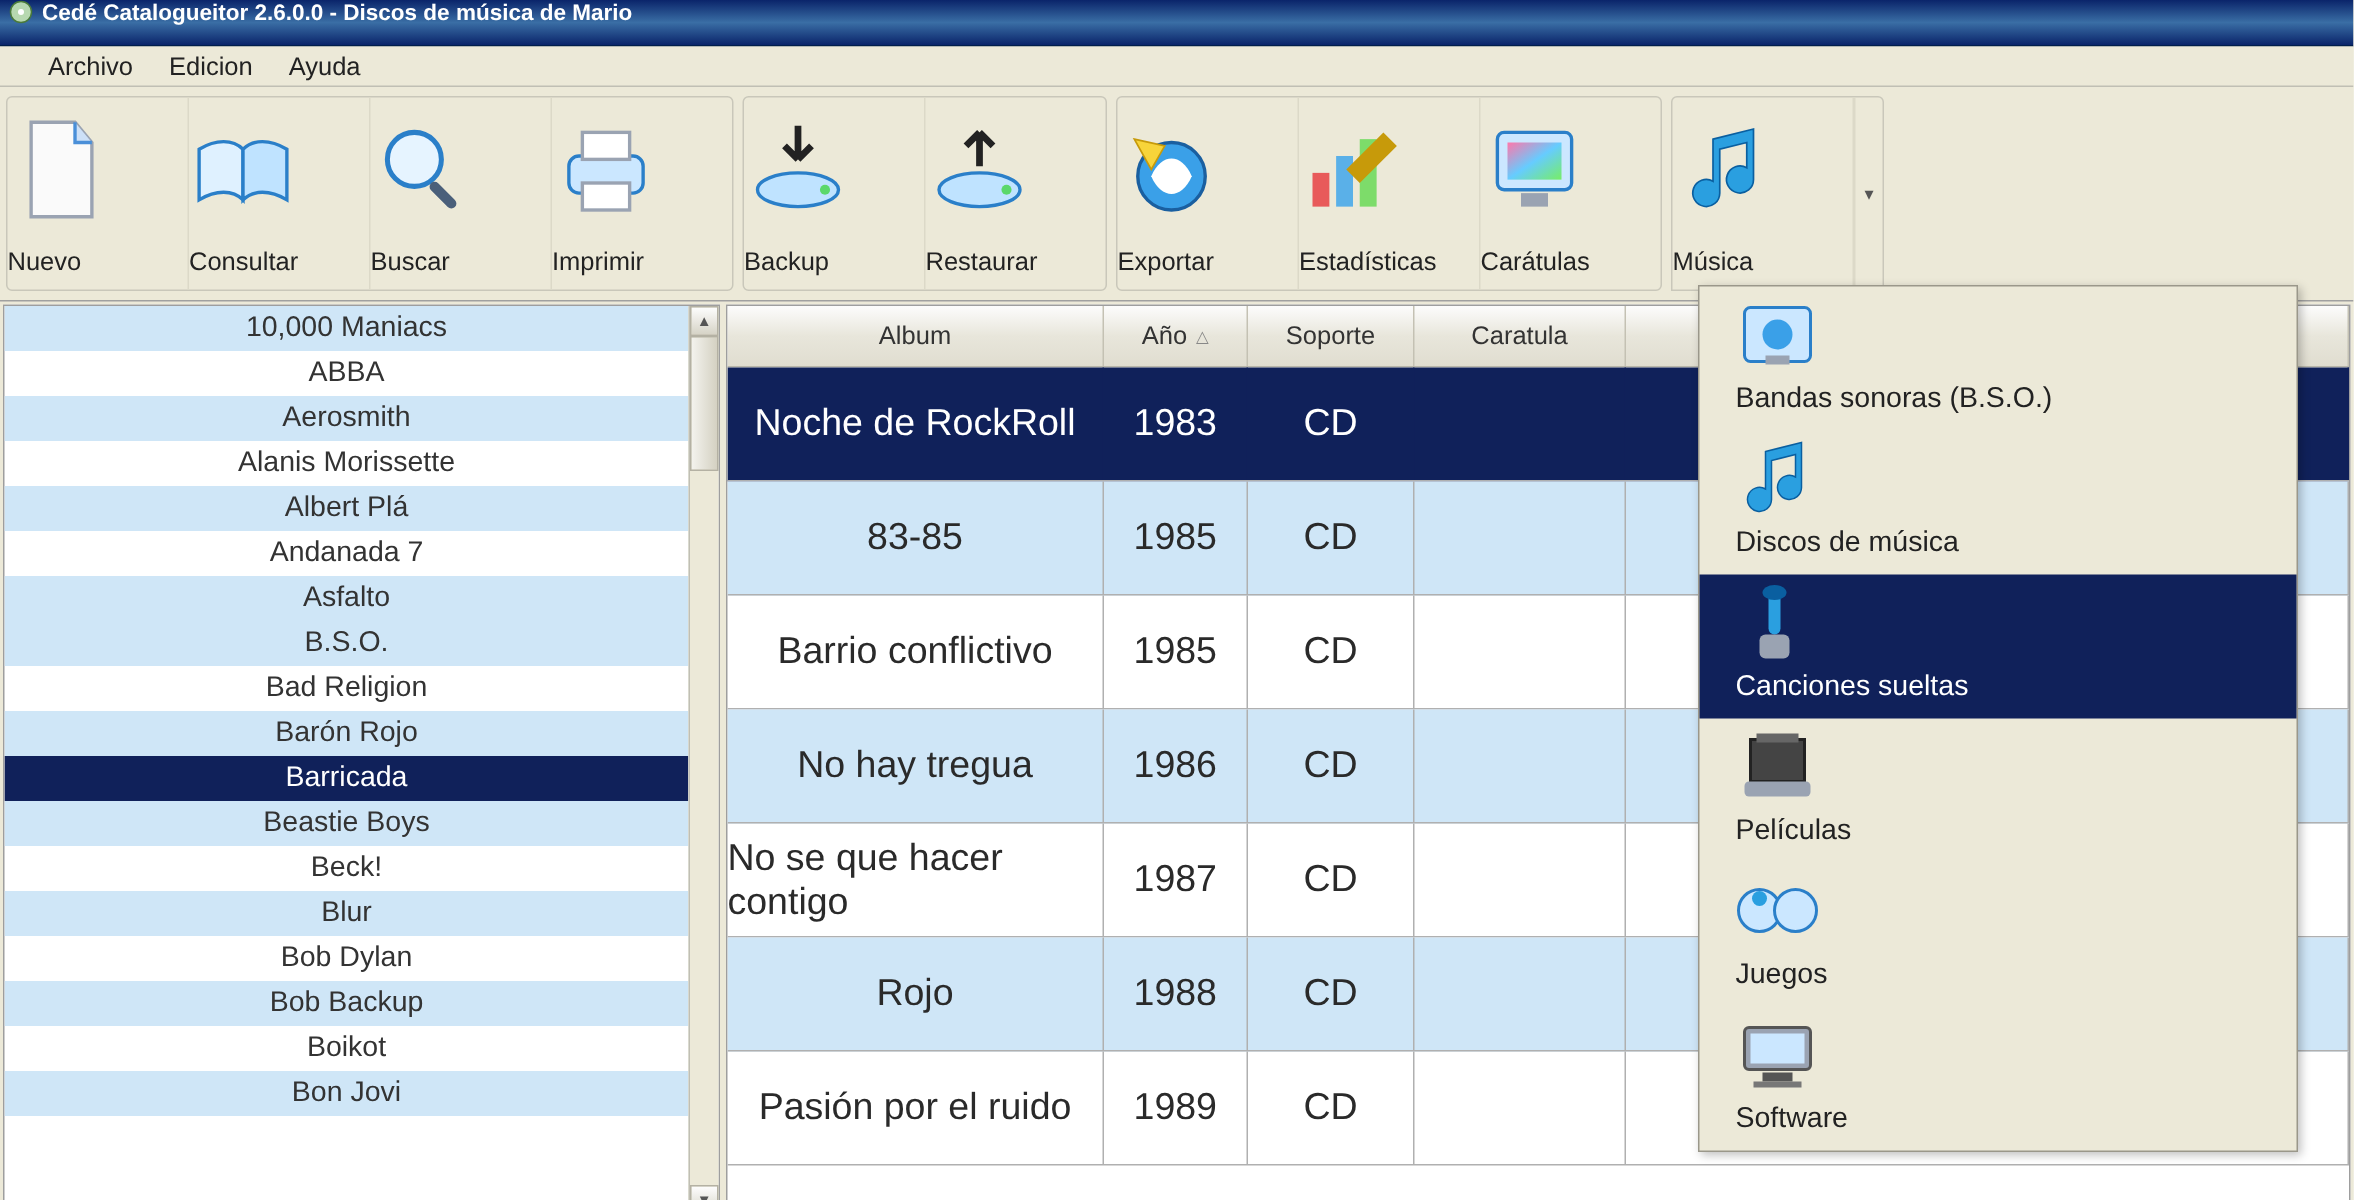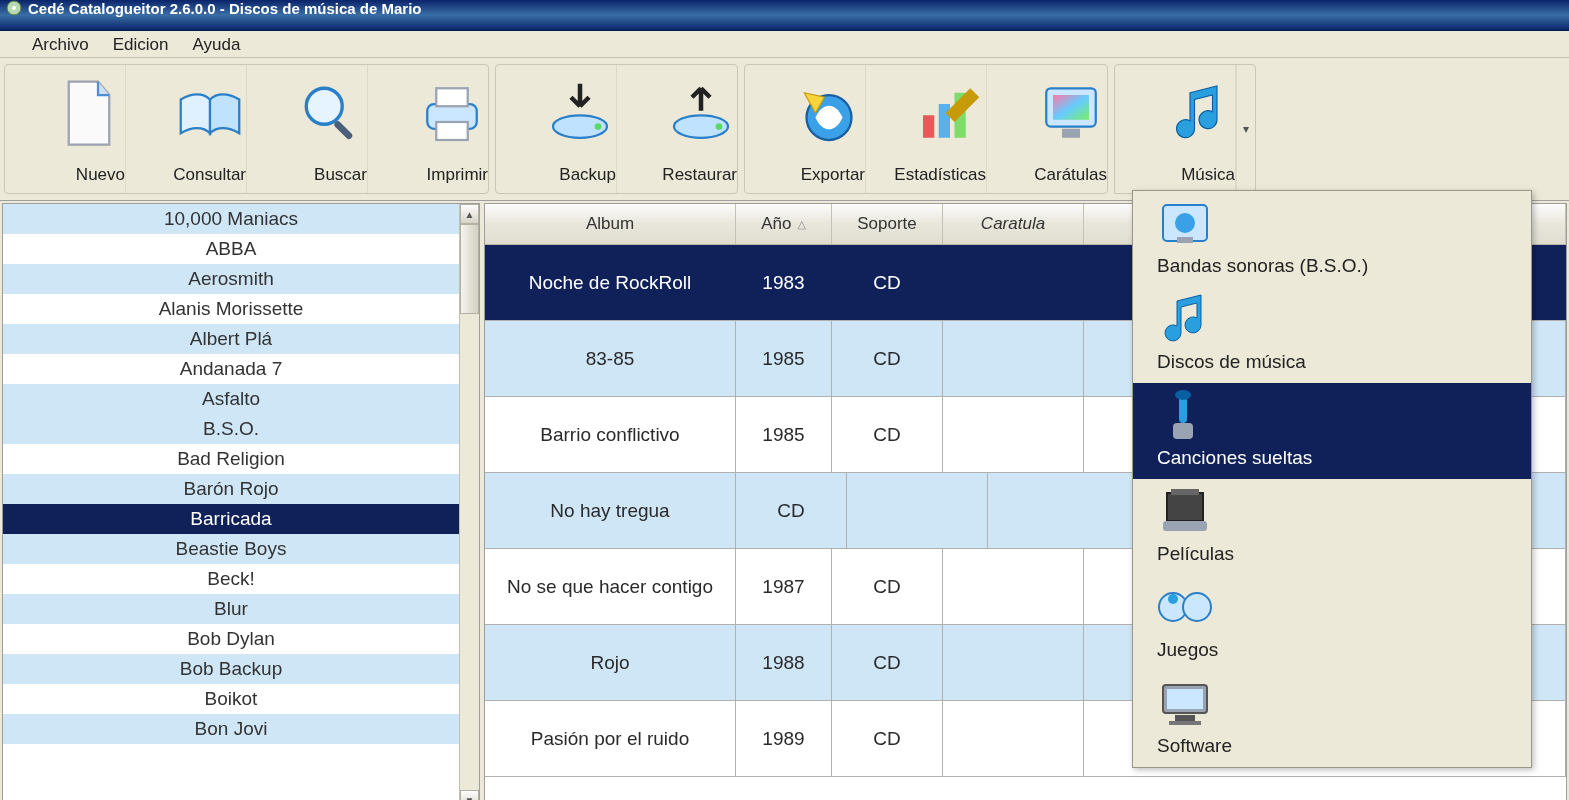--- a/index.html
+++ b/index.html
@@ -56,21 +56,21 @@
   margin-right: 6px;
   border: 1px solid #c9c7ba;
   border-radius: 4px;
   background: #ece9d8;
 }
 .tool-btn {
   width: 120px;
   height: 120px;
   display: flex;
   flex-direction: column;
-  align-items: flex-end;
+  align-items: flex-start;
   justify-content: flex-end;
   padding-bottom: 8px;
   border-right: 1px solid #dcd9c8;
   cursor: default;
 }
 .tool-btn:last-child { border-right: 0; }
 .tool-btn .icon-wrap {
   flex: 1;
   display: flex;
   align-items: center;
@@ -184,36 +184,36 @@
 }
 .sort-arrow {
   margin-left: 6px;
   color: #888;
   font-size: 11px;
 }
 .data-row {
   display: flex;
   height: 75px;
   border-bottom: 1px solid #b0b0b0;
-  font-size: 19px;
+  font-size: 25px;
   color: #2a2a2a;
 }
 .data-row div {
   display: flex;
   align-items: center;
   justify-content: center;
   border-right: 1px solid #b0b0b0;
 }
 .data-row.alt { background: #cfe6f7; }
 .data-row.sel { background: #10215a; color: #fff; }
 .data-row.sel div { border-right-color: #10215a; }
 .c-album { width: 250px; }
 .c-ano { width: 95px; }
 .c-soporte { width: 110px; }
-.c-caratula { width: 140px; font-style: italic; }
+.c-caratula { width: 140px; }
 .c-tipo { flex: 1; }
 
 
 .popup {
   position: absolute;
   left: 1132px;
   top: 190px;
   width: 398px;
   background: #ece9d8;
   border: 1px solid #9a978a;
@@ -429,20 +429,21 @@
         </div>
         <div class="data-row">
           <div class="c-album">Barrio conflictivo</div>
           <div class="c-ano">1985</div>
           <div class="c-soporte">CD</div>
           <div class="c-caratula"></div>
           <div class="c-tipo">Origin</div>
         </div>
         <div class="data-row alt">
           <div class="c-album">No hay tregua</div>
+          <div class="c-ano">1986</div>
           <div class="c-soporte">CD</div>
           <div class="c-caratula"></div>
           <div class="c-tipo">Origin</div>
         </div>
         <div class="data-row">
           <div class="c-album">No se que hacer contigo</div>
           <div class="c-ano">1987</div>
           <div class="c-soporte">CD</div>
           <div class="c-caratula"></div>
           <div class="c-tipo">Origin</div>

